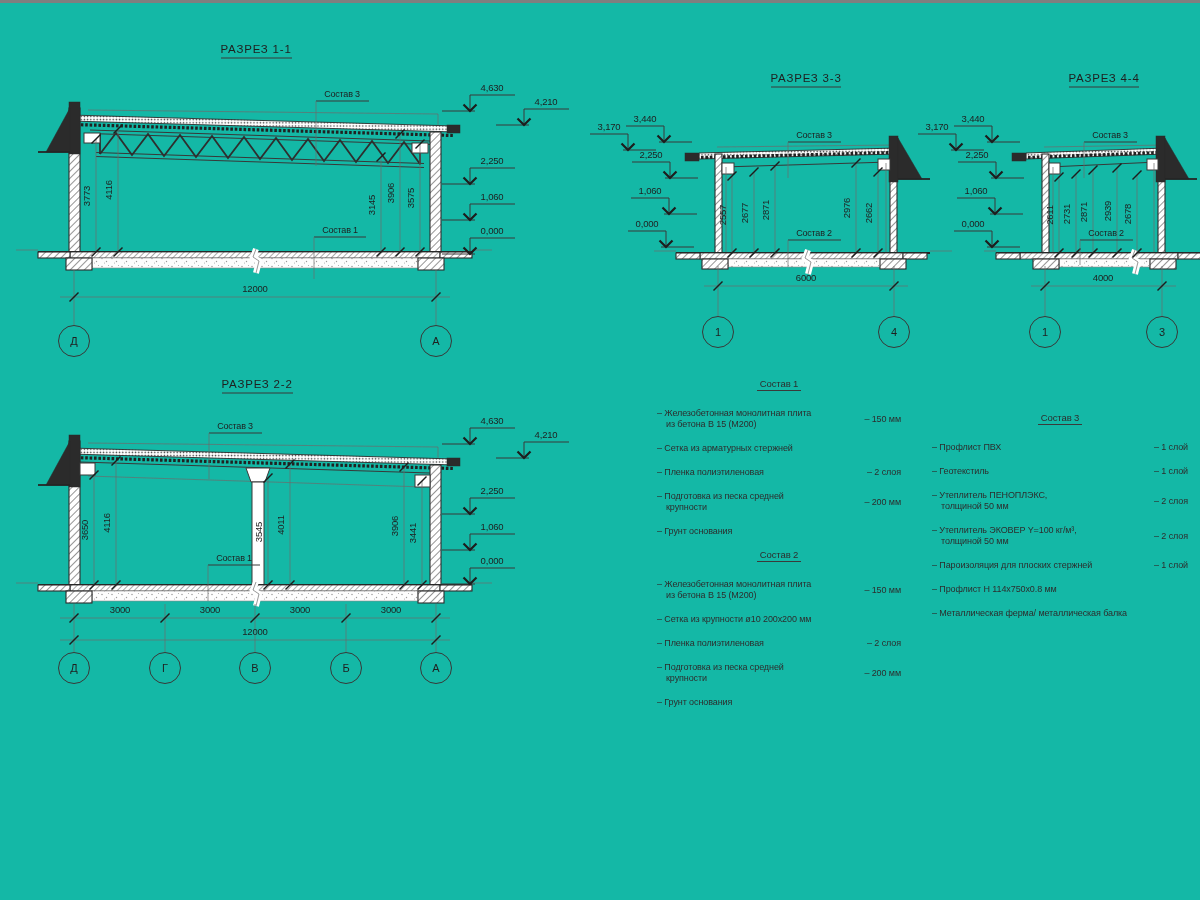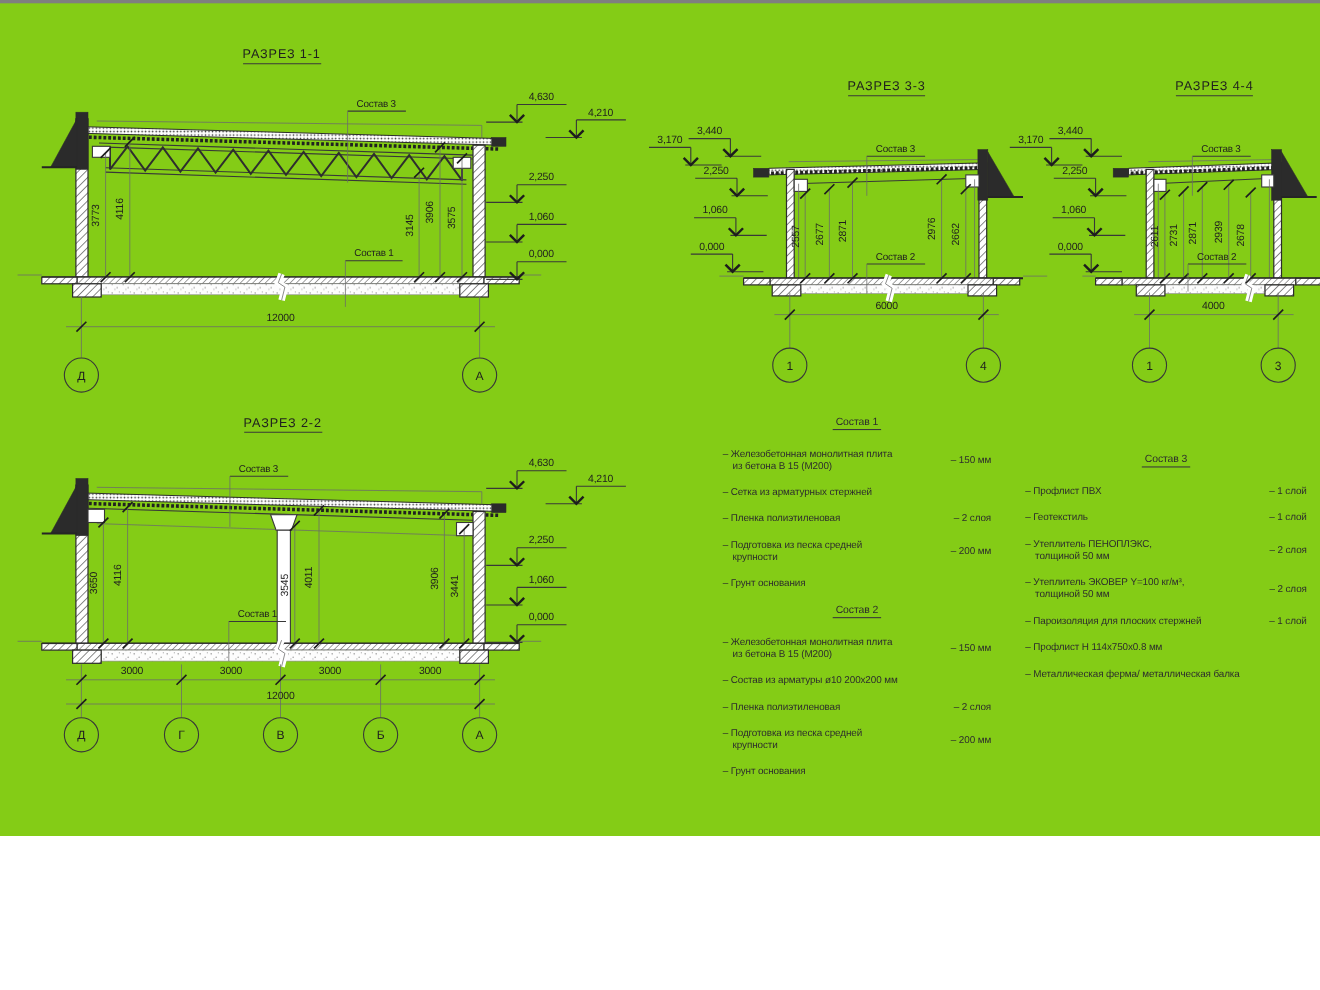--- a/index.html
+++ b/index.html
@@ -1,16 +1,16 @@
 <!DOCTYPE html>
 <html><head>
 <meta charset="utf-8">
 <style>
   html,body{margin:0;padding:0;background:#fff;}
-  .canvas{position:relative;width:1200px;height:760px;background:#84cc16;overflow:hidden;
+  .canvas{position:relative;width:1200px;height:900px;background:#14b8a6;overflow:hidden;
           font-family:"Liberation Sans",sans-serif;color:#2d2d2d;text-decoration:underline;}
   .topbar{position:absolute;top:0;left:0;width:100%;height:3px;background:#7f7f7f;}
   svg{position:absolute;top:0;left:0;}
   
   .t{stroke:#252525;stroke-width:1.8;fill:none}
   .n{stroke:#383838;stroke-width:1;fill:none}
   .f{stroke:#6b6b6b;stroke-width:0.7;fill:none}
   .zz{stroke:#2e2e2e;stroke-width:1.8;fill:none}
   .ah{stroke:#1d1d1d;stroke-width:2.2;fill:none}
   .tkl{stroke:#1d1d1d;stroke-width:1.5}
@@ -533,21 +533,21 @@
   </div>
 
   <div class="lst" style="left:657px;top:549px;width:244px;">
     <div class="lt-wrap"><span class="lt">Состав 2</span></div>
     <div class="li">
         <div class="li-text">– Железобетонная  монолитная плита
 из бетона В 15 (М200)</div>
         <div class="li-val">– 150 мм</div>
       </div>
     <div class="li">
-        <div class="li-text">– Состав из арматуры ø10 200x200 мм</div>
+        <div class="li-text">– Сетка из крупности ø10 200x200 мм</div>
         <div class="li-val"></div>
       </div>
     <div class="li">
         <div class="li-text">– Пленка полиэтиленовая</div>
         <div class="li-val">– 2 слоя</div>
       </div>
     <div class="li">
         <div class="li-text">– Подготовка из песка средней
 крупности</div>
         <div class="li-val">– 200 мм</div>

